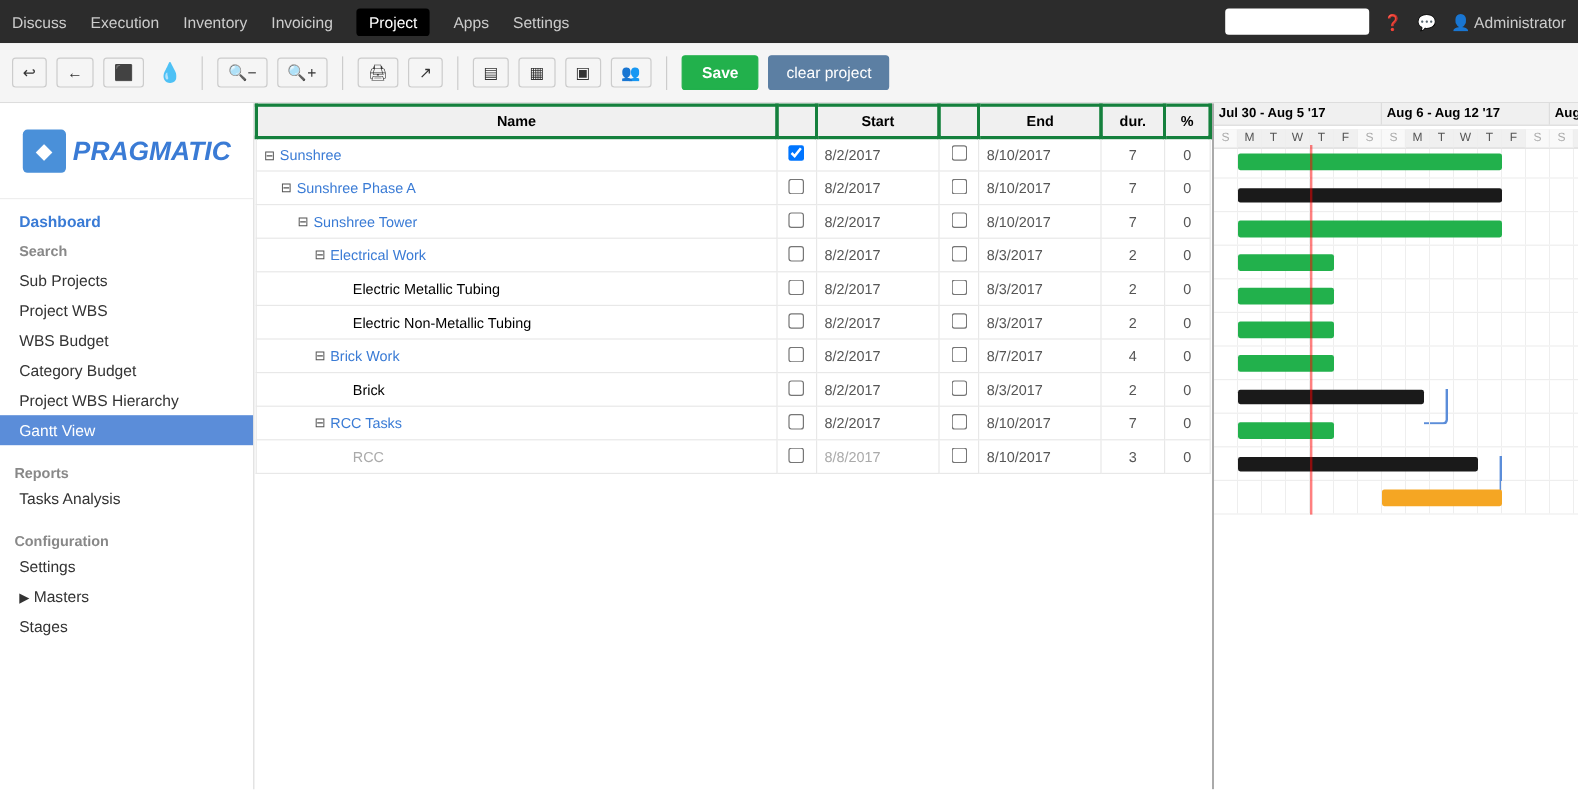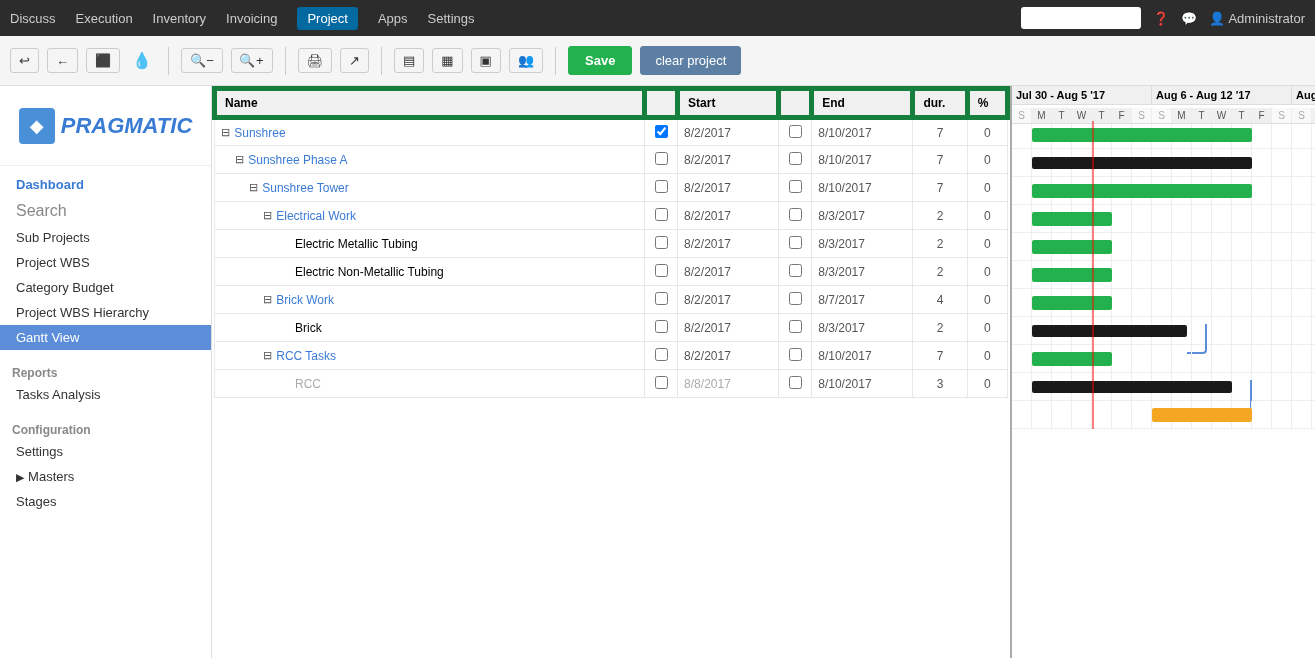--- a/index.html
+++ b/index.html
@@ -9,21 +9,21 @@
     .top-nav {
       background: #2c2c2c;
       color: #ccc;
       display: flex;
       align-items: center;
       height: 36px;
       padding: 0 10px;
       gap: 20px;
     }
     .top-nav span { cursor: pointer; font-size: 13px; }
-    .top-nav span.active { color: #fff; background: #0369a1; padding: 4px 10px; border-radius: 3px; }
+    .top-nav span.active { color: #fff; background: #000000; padding: 4px 10px; border-radius: 3px; }
     .top-nav-right { margin-left: auto; display: flex; align-items: center; gap: 12px; }
     .search-bar-top { background: #fff; border-radius: 3px; padding: 2px 8px; width: 120px; height: 22px; border: none; font-size: 12px; }
 
     
     .toolbar {
       background: #f5f5f5;
       border-bottom: 1px solid #ddd;
       display: flex;
       align-items: center;
       height: 50px;
@@ -98,24 +98,24 @@
     .content-area { flex: 1; display: flex; flex-direction: column; overflow: hidden; }
 
     
     .gantt-wrapper { display: flex; flex: 1; overflow: hidden; }
 
     
     .gantt-table { width: 800px; min-width: 800px; overflow-y: auto; border-right: 2px solid #aaa; }
     .gantt-table table { width: 100%; border-collapse: collapse; }
     .gantt-table th {
       background: #f0f0f0;
-      border: 5px solid #15803d;
+      border: 3px solid #15803d;
       padding: 5px 8px;
       font-size: 12px;
-      text-align: left;
+      text-align: center;
       position: sticky;
       top: 0;
       z-index: 1;
       margin-top: 40px;
     }
     .gantt-table td {
       border: 1px solid #e8e8e8;
       padding: 4px 6px;
       font-size: 12px;
       height: 28px;
@@ -206,23 +206,24 @@
           </div>
           <div class="logo-text">PRAGMATIC</div>
         </div>
       </div>
     </div>
 
     <div class="sidebar-section">
       <div class="sidebar-item" style="font-weight:bold;color:#3a7bd5">
         <span>Dashboard</span>
       </div>
-      <div class="sidebar-item" style="font-weight:normal;color:#888;font-size:16px">Search</div>
+      <div class="sidebar-item" style="font-weight:bold;color:#888;font-size:12px">Search</div>
       <div class="sidebar-item">Sub Projects</div>
       <div class="sidebar-item">Project WBS</div>
+      <div class="sidebar-item">WBS Budget</div>
       <div class="sidebar-item">Category Budget</div>
       <div class="sidebar-item">Project WBS Hierarchy</div>
       <div class="sidebar-item active">Gantt View</div>
     </div>
 
     <div class="sidebar-section">
       <div class="sidebar-section-title">Reports</div>
       <div class="sidebar-item">Tasks Analysis</div>
     </div>
 

